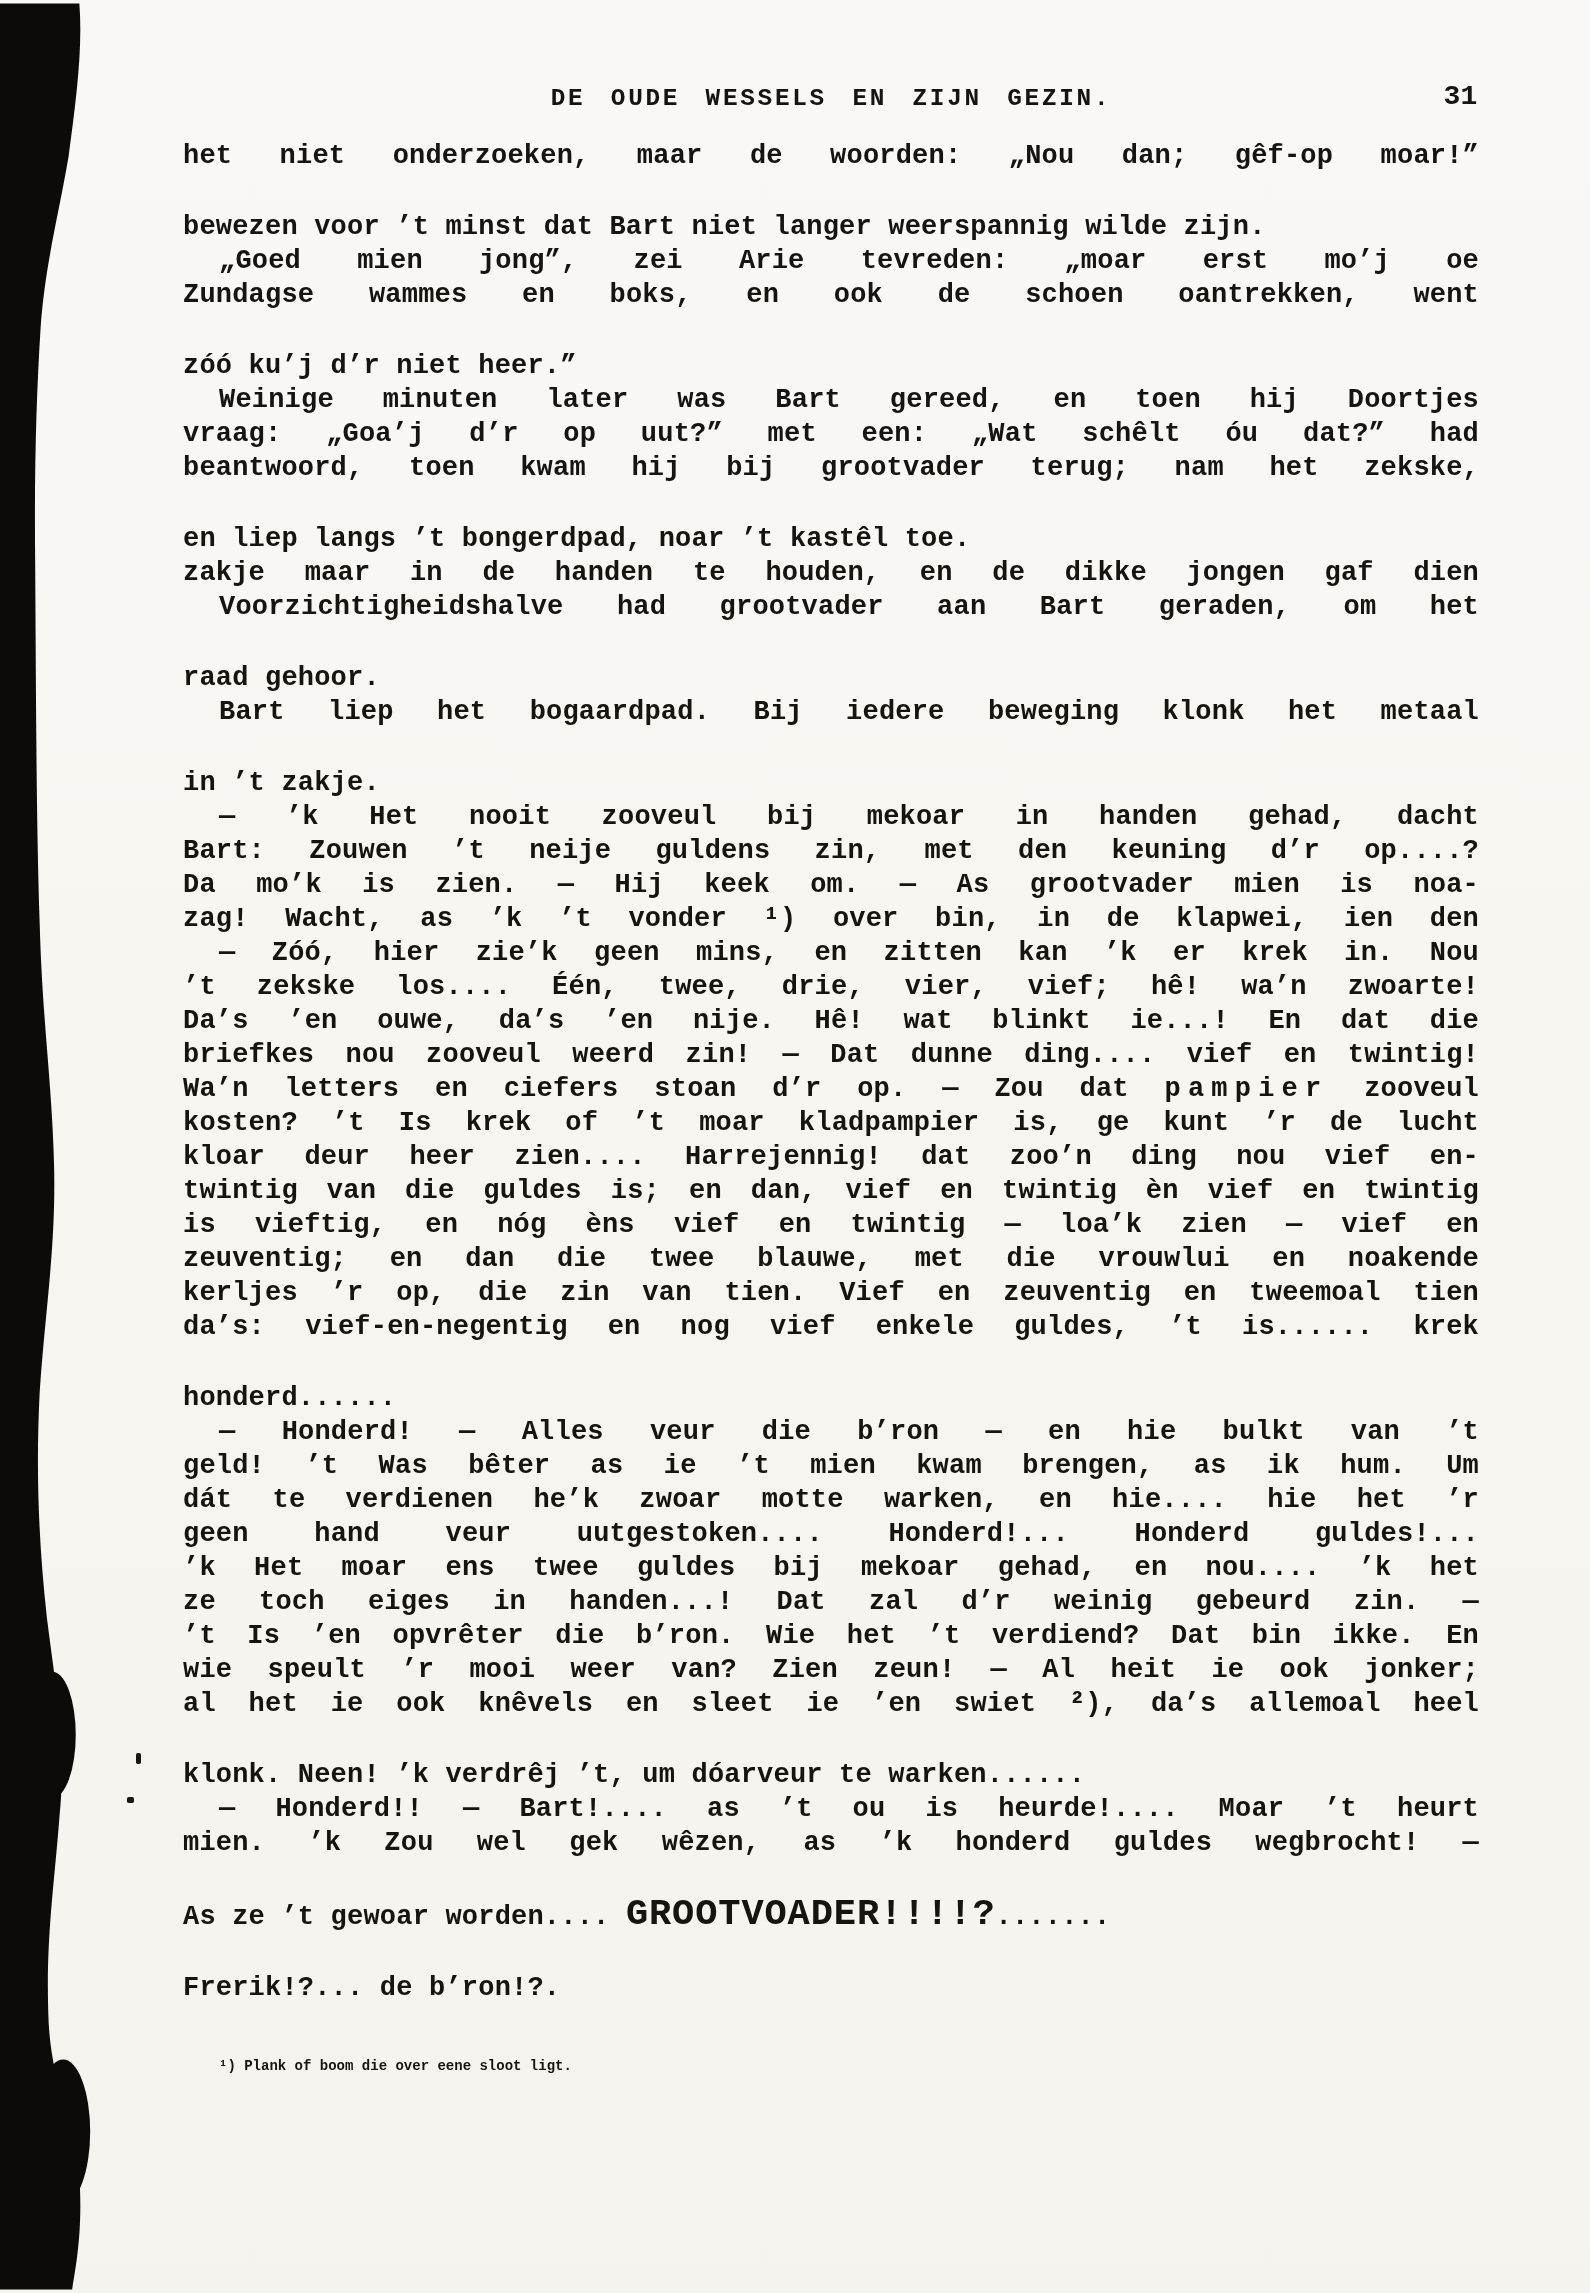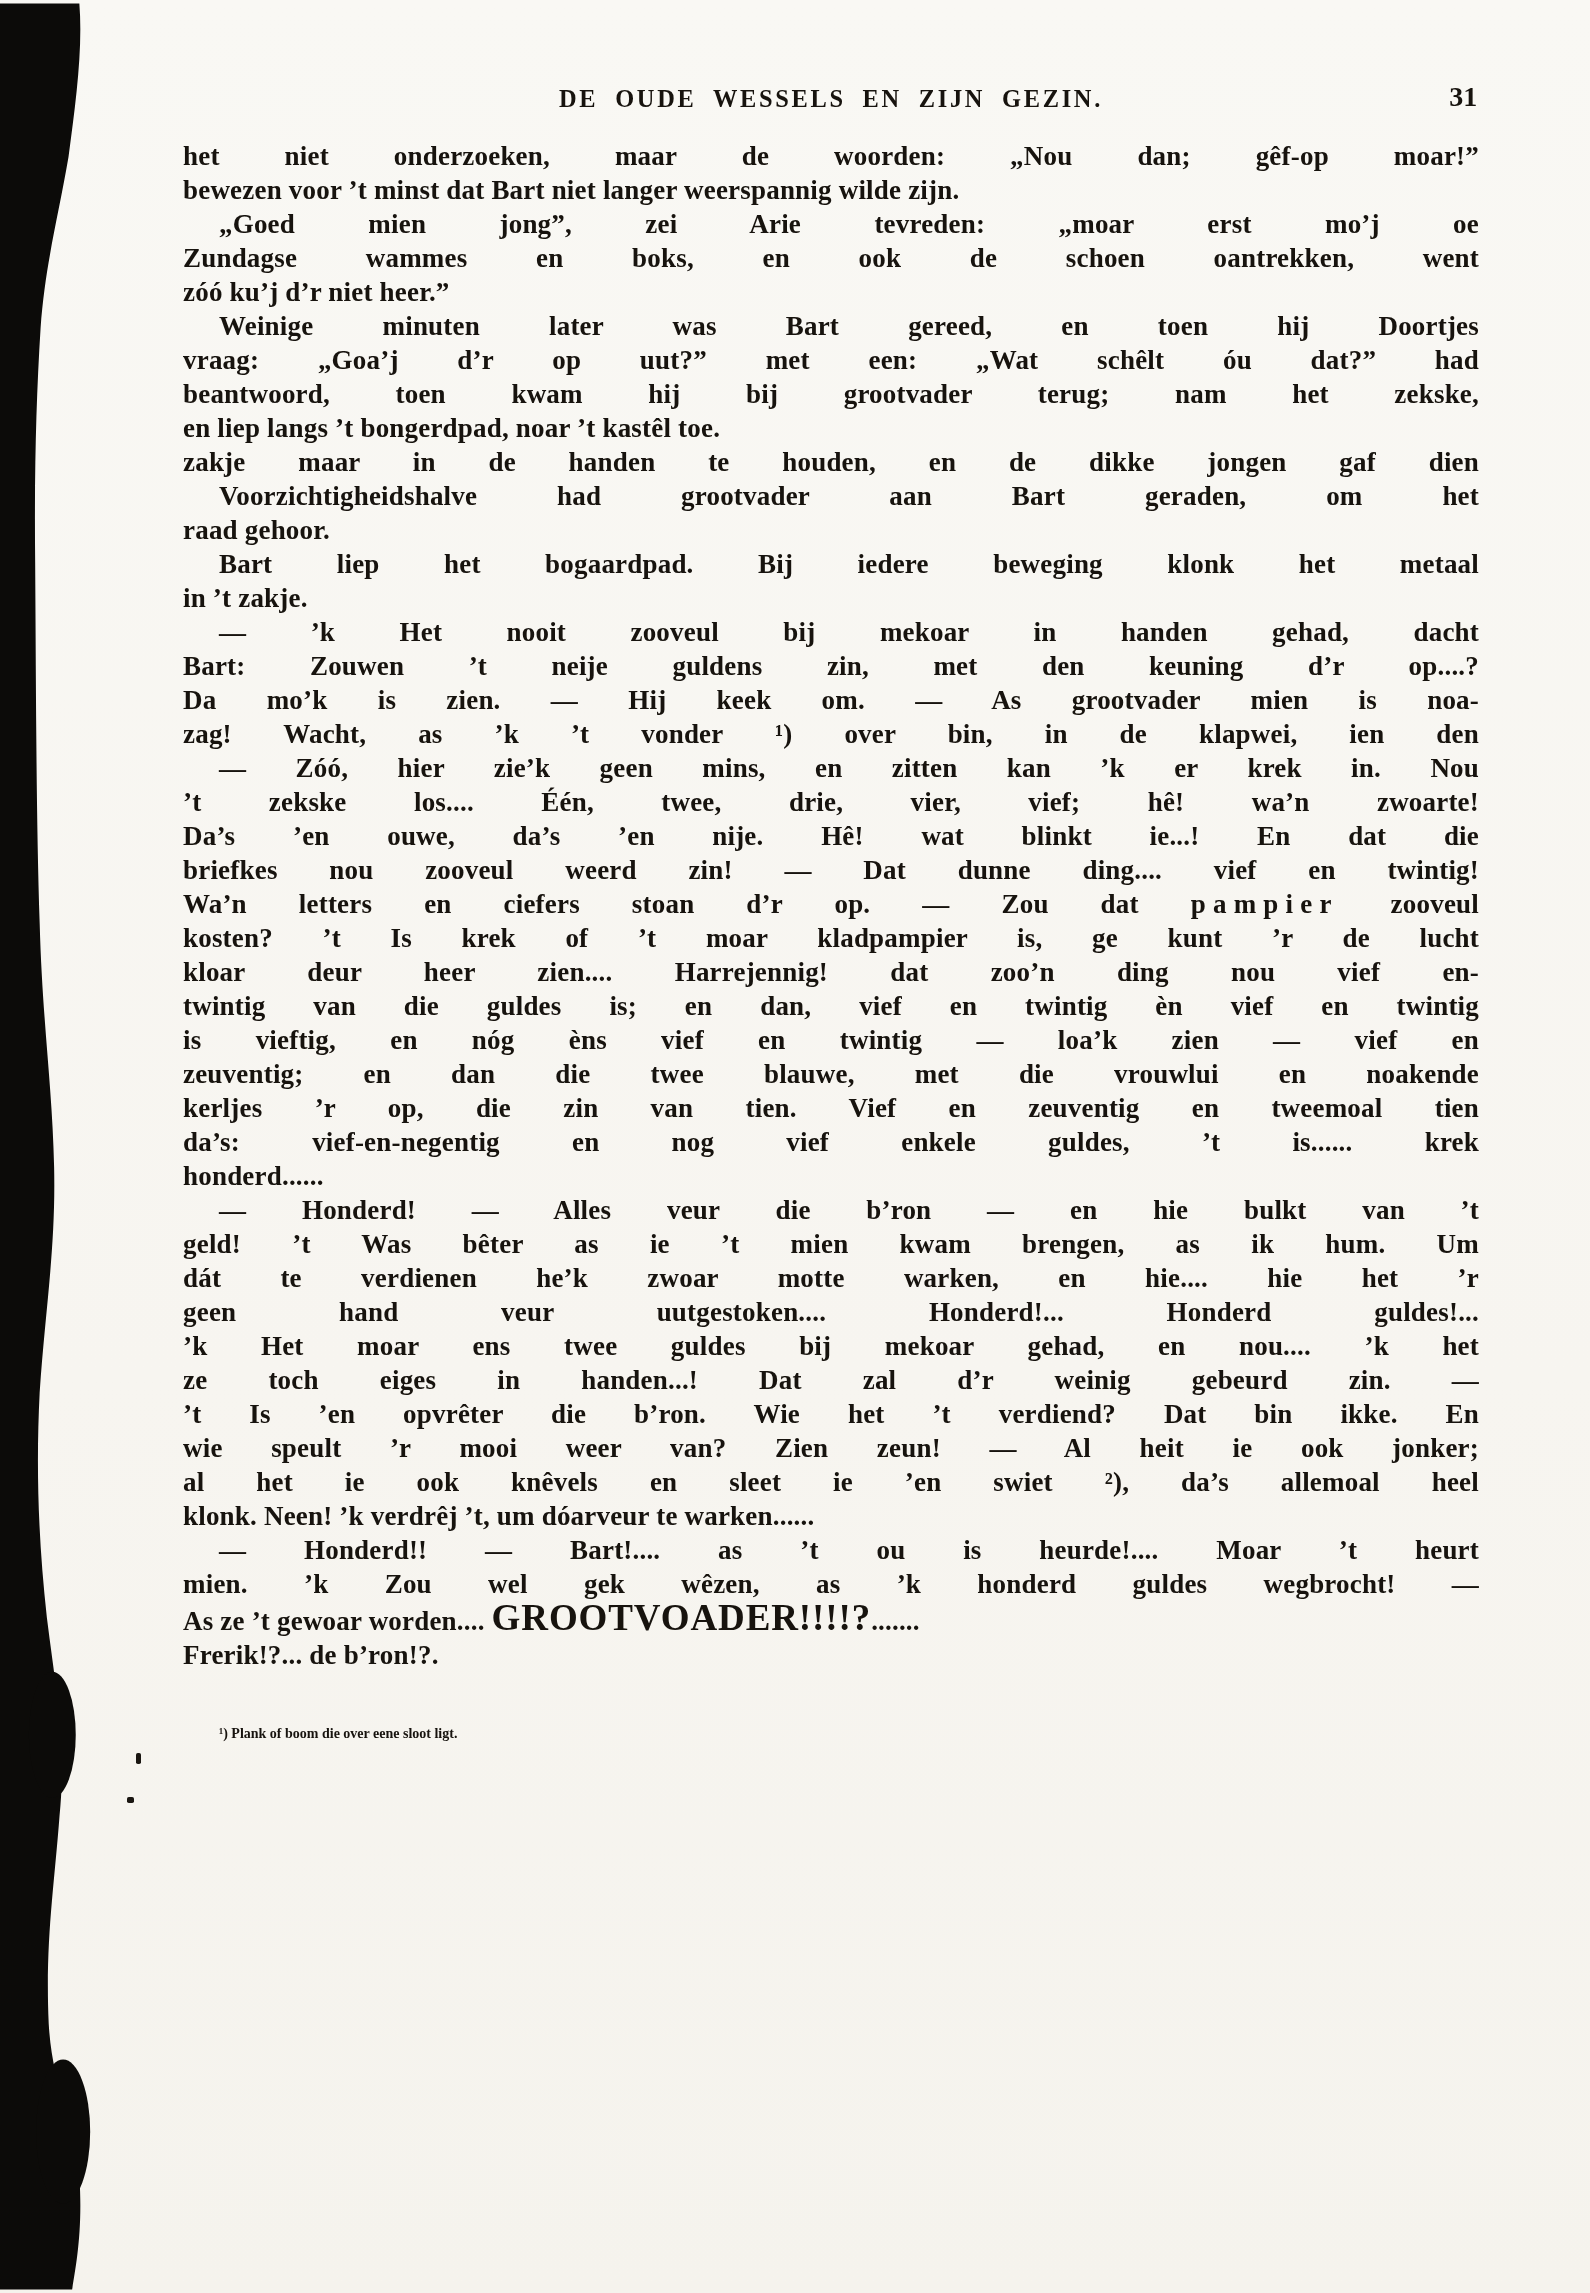--- a/index.html
+++ b/index.html
@@ -3,21 +3,21 @@
 <meta charset="utf-8">
 <title>Scanned book page</title>
 <style>
   html, body { margin: 0; padding: 0; background: #e9e7e2; }
   .page {
     position: relative;
     width: 1590px;
     height: 2293px;
     background: linear-gradient(180deg, #f9f8f4 0%, #f7f5f0 60%, #f5f3ed 100%);
     overflow: hidden;
-    font-family: Liberation Serif, serif;
+    font-family: Liberation Mono, monospace;
     color: #17130e;
   }
   .edge-svg { position: absolute; left: 0; top: 0; display: block; }
   .content { position: absolute; left: 183px; top: 0; width: 1296px; }
 
   .header { position: relative; margin-top: 85px; height: 34px; }
   .header-title {
     display: block;
     text-align: center;
     font-size: 24.4px;
@@ -39,21 +39,21 @@
     line-height: 34px;
     font-weight: 700;
     letter-spacing: 0.2px;
   }
   .paragraph { margin: 0; }
   .line {
     text-align: justify;
     text-align-last: justify;
     white-space: normal;
   }
-  .line.last { text-align-last: left; }
+  .line.last { text-align-last: left; margin-top: 37px; }
   .paragraph.indent > .line.first { text-indent: 36px; }
 
   .seg-spaced { letter-spacing: 7.2px; }
   .seg-large  { font-size: 37px; letter-spacing: 0.9px; }
   .seg-italic { font-style: italic; }
 
   .footnotes {
     margin-top: 45px;
     padding-left: 36px;
     font-size: 14px;

